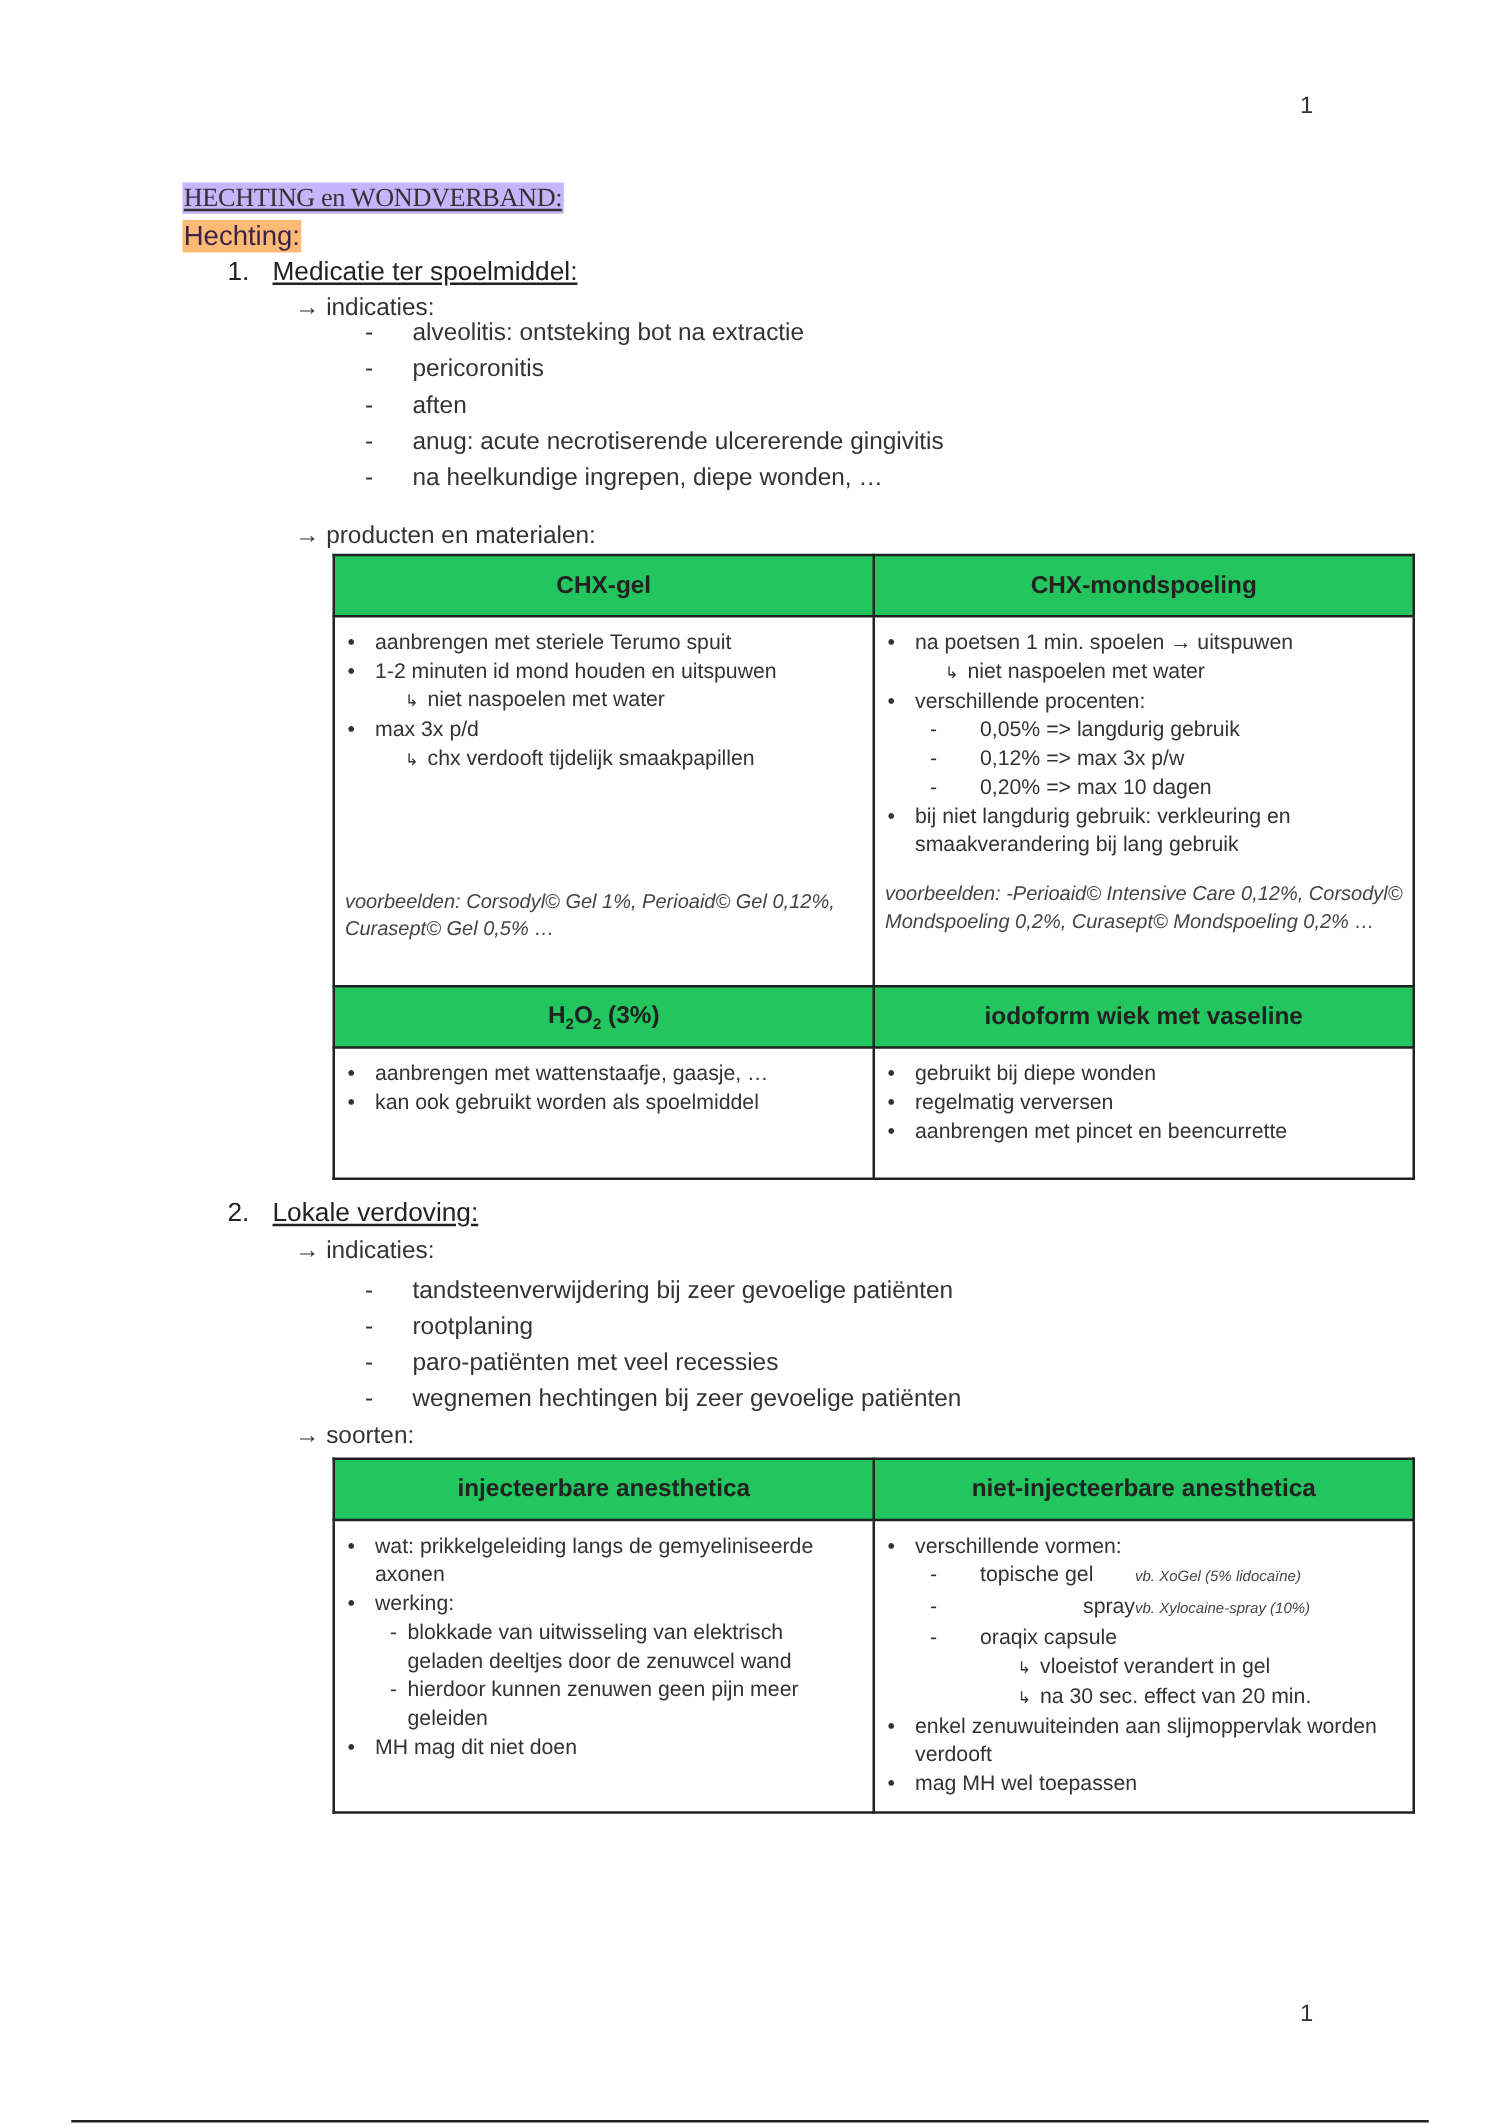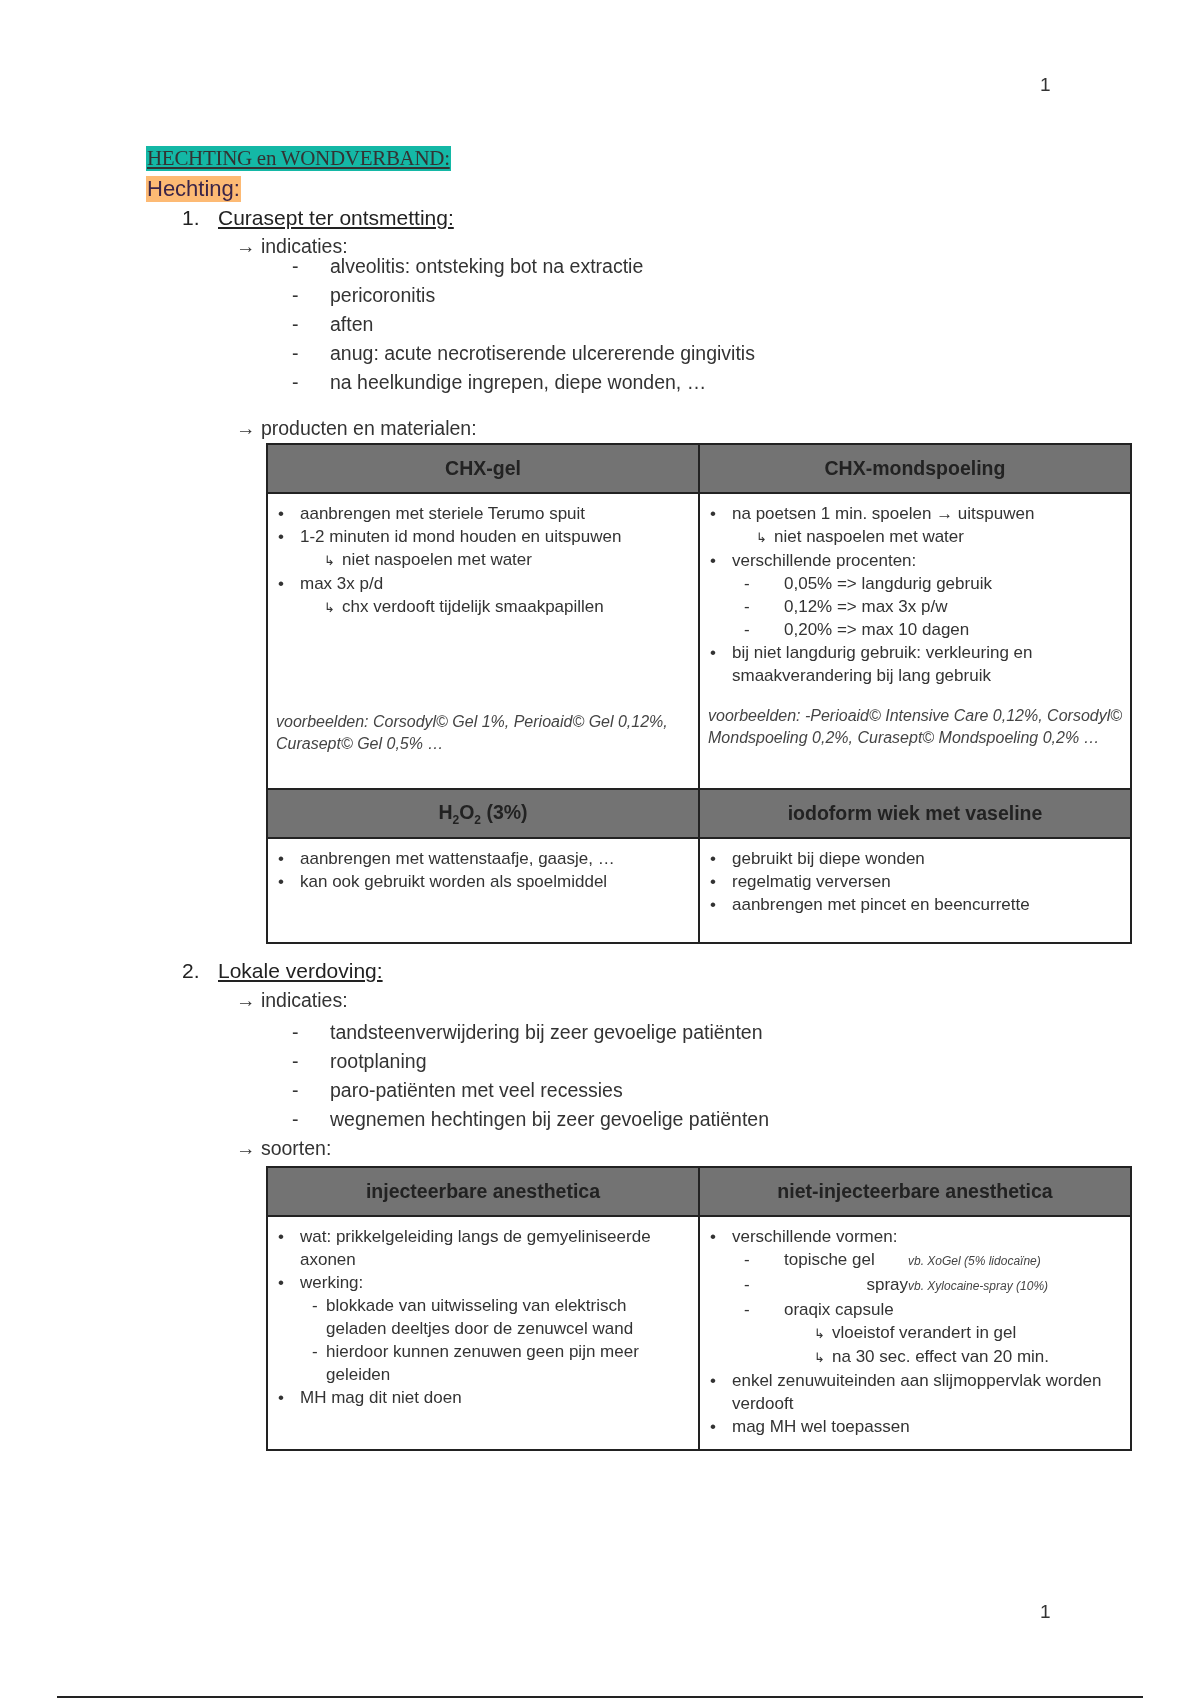--- a/index.html
+++ b/index.html
@@ -8,21 +8,21 @@
       font-family: "Liberation Sans", sans-serif; color: #222;
     }
     .page-number { position: absolute; left: 1040px; font-size: 19px; color: #333; }
     .page-number.top { top: 74px; }
     .page-number.bottom { top: 1601px; }
     .footer-rule { position: absolute; left: 57px; top: 1696px; width: 1086px; height: 2px; background: #222; }
 
     .doc-title {
       position: absolute; left: 146px; top: 146px;
       font-family: "Liberation Serif", serif; font-size: 21px; letter-spacing: -0.3px;
-      background: #14b8a6; text-decoration: underline; color: #333; padding: 0 1px;
+      background: #c4b5fd; text-decoration: underline; color: #333; padding: 0 1px;
     }
     .section-title {
       position: absolute; left: 146px; top: 176px; font-size: 22px;
       background: #fdba74; color: #3a2448; padding: 0 1px;
     }
 
     .num-heading { position: absolute; left: 182px; font-size: 21px; color: #222; }
     .num-heading .num { display: inline-block; width: 36px; }
     .num-heading .txt { text-decoration: underline; }
 
@@ -32,21 +32,21 @@
     .dash-list li { height: 29px; line-height: 29px; white-space: nowrap; }
     .dash-list .dash { display: inline-block; width: 38px; }
 
     table.info {
       position: absolute; left: 266px; width: 866px;
       border-collapse: collapse; table-layout: fixed;
       font-size: 17px; color: #333;
     }
     table.info th, table.info td { border: 2px solid #222; vertical-align: top; }
     table.info th {
-      background: #737373; font-weight: bold; font-size: 19.5px; color: #222;
+      background: #22c55e; font-weight: bold; font-size: 19.5px; color: #222;
       height: 47px; padding: 0; text-align: center; vertical-align: middle;
     }
     table.info td { padding: 8px 8px 6px 8px; }
     .blist { margin: 0; padding: 0; list-style: none; }
     .blist li { line-height: 23px; position: relative; padding-left: 24px; }
     .blist li.b::before { content: "\2022"; position: absolute; left: 2px; top: 0; }
     .blist li.d { padding-left: 76px; }
     .blist li.d::before { content: "-"; position: absolute; left: 36px; top: 0; }
     .blist li.h { padding-left: 48px; }
     .blist li.h2 { padding-left: 106px; }
@@ -57,21 +57,21 @@
   </style>
 </head>
 <body>
 
 <div class="page-number top">1</div>
 
 <div class="doc-title">HECHTING en WONDVERBAND:</div>
 <div class="section-title">Hechting:</div>
 
 <div class="num-heading" style="top:206px;">
-  <span class="num">1.</span><span class="txt">Curasept ter ontsmetting:</span>
+  <span class="num">1.</span><span class="txt">Medicatie ter spoelmiddel:</span>
 </div>
 <div class="arrow-line" style="top:235px;">→ indicaties:</div>
 <ul class="dash-list" style="top:252px;">
   <li><span class="dash">-</span><span>alveolitis: ontsteking bot na extractie</span></li>
   <li><span class="dash">-</span><span>pericoronitis</span></li>
   <li><span class="dash">-</span><span>aften</span></li>
   <li><span class="dash">-</span><span>anug: acute necrotiserende ulcererende gingivitis</span></li>
   <li><span class="dash">-</span><span>na heelkundige ingrepen, diepe wonden, …</span></li>
 </ul>
 <div class="arrow-line" style="top:417px;">→ producten en materialen:</div>

